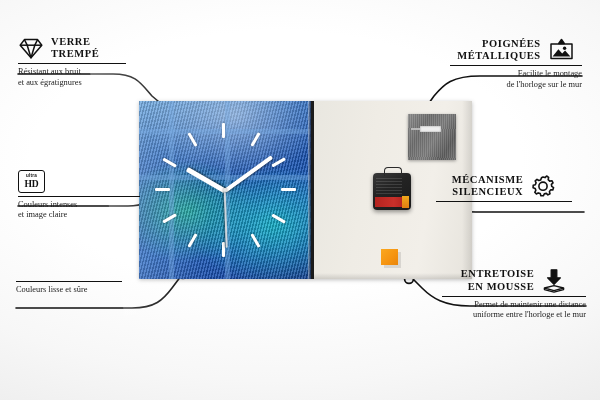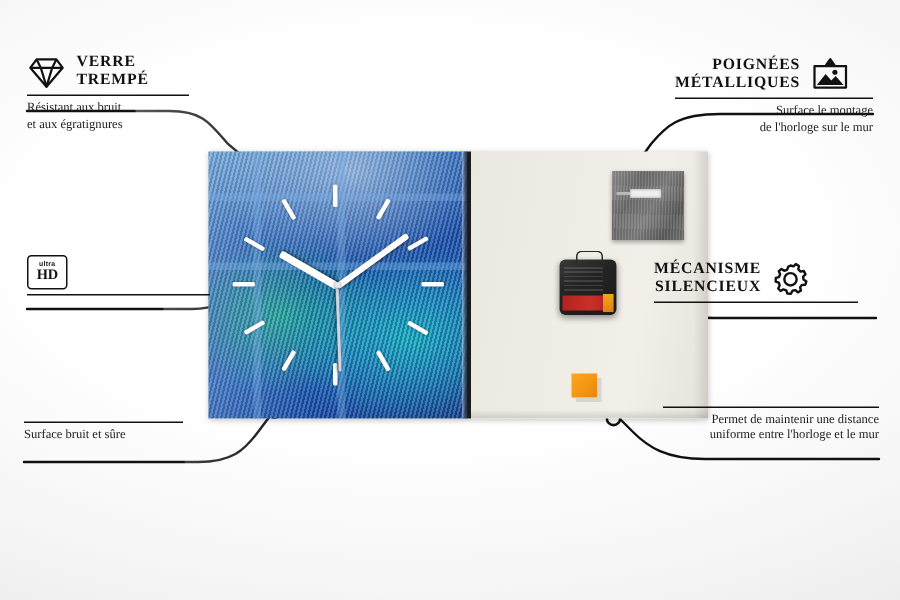--- a/index.html
+++ b/index.html
@@ -12,21 +12,21 @@
     position:relative;width:600px;height:400px;
     background:
       radial-gradient(120% 95% at 46% 40%, #ffffff 0%, #ffffff 34%, #f7f7f7 58%, #ededed 78%, #e4e4e4 100%);
     overflow:hidden;
   }
   
   #wires{position:absolute;left:0;top:0;width:600px;height:400px;}
   
   .callout{position:absolute;}
   .co-head{display:flex;align-items:center;gap:7px;}
-  .co-head.right{justify-content:flex-start;}
+  .co-head.right{justify-content:center;}
   .co-title{
     font-family:"Liberation Serif", serif;
     font-weight:700;font-size:10.5px;line-height:12.4px;
     letter-spacing:.55px;color:#111;text-transform:uppercase;
     white-space:pre-line;
   }
   .co-title.right{text-align:right;}
   .co-rule{border-top:1.6px solid #111;margin-top:2.5px;}
   .co-sub{
     font-family:"Liberation Serif", serif;
@@ -190,58 +190,71 @@
   </div>
 
   <div class="callout" style="left:18px;top:170px;width:122px;">
     <div class="co-head">
       <div class="hdbadge">
         <span class="u">ultra</span>
         <span class="h">HD</span>
       </div>
     </div>
     <div class="co-rule"></div>
+    <div class="co-sub">Couleurs intenses
+et image claire</div>
   </div>
 
   <div class="callout" style="left:16px;top:278px;width:106px;">
     <div class="co-rule"></div>
-    <div class="co-sub">Surface bruit et sûre</div>
+    <div class="co-sub">Couleurs lisse et sûre</div>
   </div>
 
   <div class="callout" style="left:450px;top:38px;width:132px;">
     <div class="co-head right">
       <div class="co-title right">POIGNÉES
 MÉTALLIQUES</div>
       <svg class="ic" width="27" height="24" viewBox="0 0 27 24">
         <g fill="none" stroke="#111" stroke-width="1.5" stroke-linejoin="round">
           <path d="M13.5,1.5 L16.3,5.4 L10.7,5.4 Z" fill="#111"></path>
           <rect x="3" y="6" width="21" height="14.4"></rect>
           <path d="M4.6,18.6 L10.4,11.3 L14.2,15.6 L17.1,12.6 L22.4,18.6 Z" fill="#111" stroke="none"></path>
           <circle cx="16.6" cy="10.2" r="1.7" fill="#111" stroke="none"></circle>
         </g>
       </svg>
     </div>
     <div class="co-rule"></div>
-    <div class="co-sub right">Surface le montage
+    <div class="co-sub right">Facilite le montage
 de l'horloge sur le mur</div>
   </div>
 
   <div class="callout" style="left:436px;top:174px;width:136px;">
     <div class="co-head right">
       <div class="co-title right">MÉCANISME
 SILENCIEUX</div>
       <svg class="ic" width="26" height="24" viewBox="0 0 26 24">
         <g fill="none" stroke="#111" stroke-width="1.6" stroke-linejoin="round">
           <path d="M13,3.0 L15.0,3.6 L16.6,2.0 L18.6,3.4 L18.2,5.6 L19.7,7.1 L21.9,6.7 L23.0,8.9 L21.4,10.4 L21.7,12.4 L23.6,13.6 L22.8,15.9 L20.6,15.9 L19.4,17.6 L20.0,19.7 L17.9,20.9 L16.3,19.4 L14.3,19.8 L13.3,21.8 L10.9,21.7 L10.2,19.6 L8.2,18.9 L6.4,20.0 L4.8,18.3 L5.8,16.3 L5.2,14.4 L3.1,13.7 L3.2,11.3 L5.3,10.7 L6.1,8.8 L5.2,6.8 L7.0,5.3 L8.8,6.5 L10.7,5.9 L11.5,3.8 Z"></path>
           <circle cx="13" cy="12.2" r="4.1"></circle>
         </g>
       </svg>
     </div>
     <div class="co-rule"></div>
   </div>
 
   <div class="callout" style="left:442px;top:268px;width:144px;">
+    <div class="co-head right">
+      <div class="co-title right">ENTRETOISE
+EN MOUSSE</div>
+      <svg class="ic" width="26" height="25" viewBox="0 0 26 25">
+        <g fill="#111" stroke="#111" stroke-width="1.3" stroke-linejoin="round">
+          <path d="M10.2,1.8 h5.6 v8.0 h3.6 L13,16.4 L6.6,9.8 h3.6 Z"></path>
+          <path fill="none" d="M13,17.6 L22.6,20.0 L13,22.6 L3.4,20.0 Z"></path>
+          <path fill="none" d="M3.4,20.0 v1.6 L13,24.2 L22.6,21.6 v-1.6"></path>
+        </g>
+      </svg>
+    </div>
     <div class="co-rule"></div>
     <div class="co-sub right">Permet de maintenir une distance
 uniforme entre l'horloge et le mur</div>
   </div>
 
 </div>
 
 </body></html>

